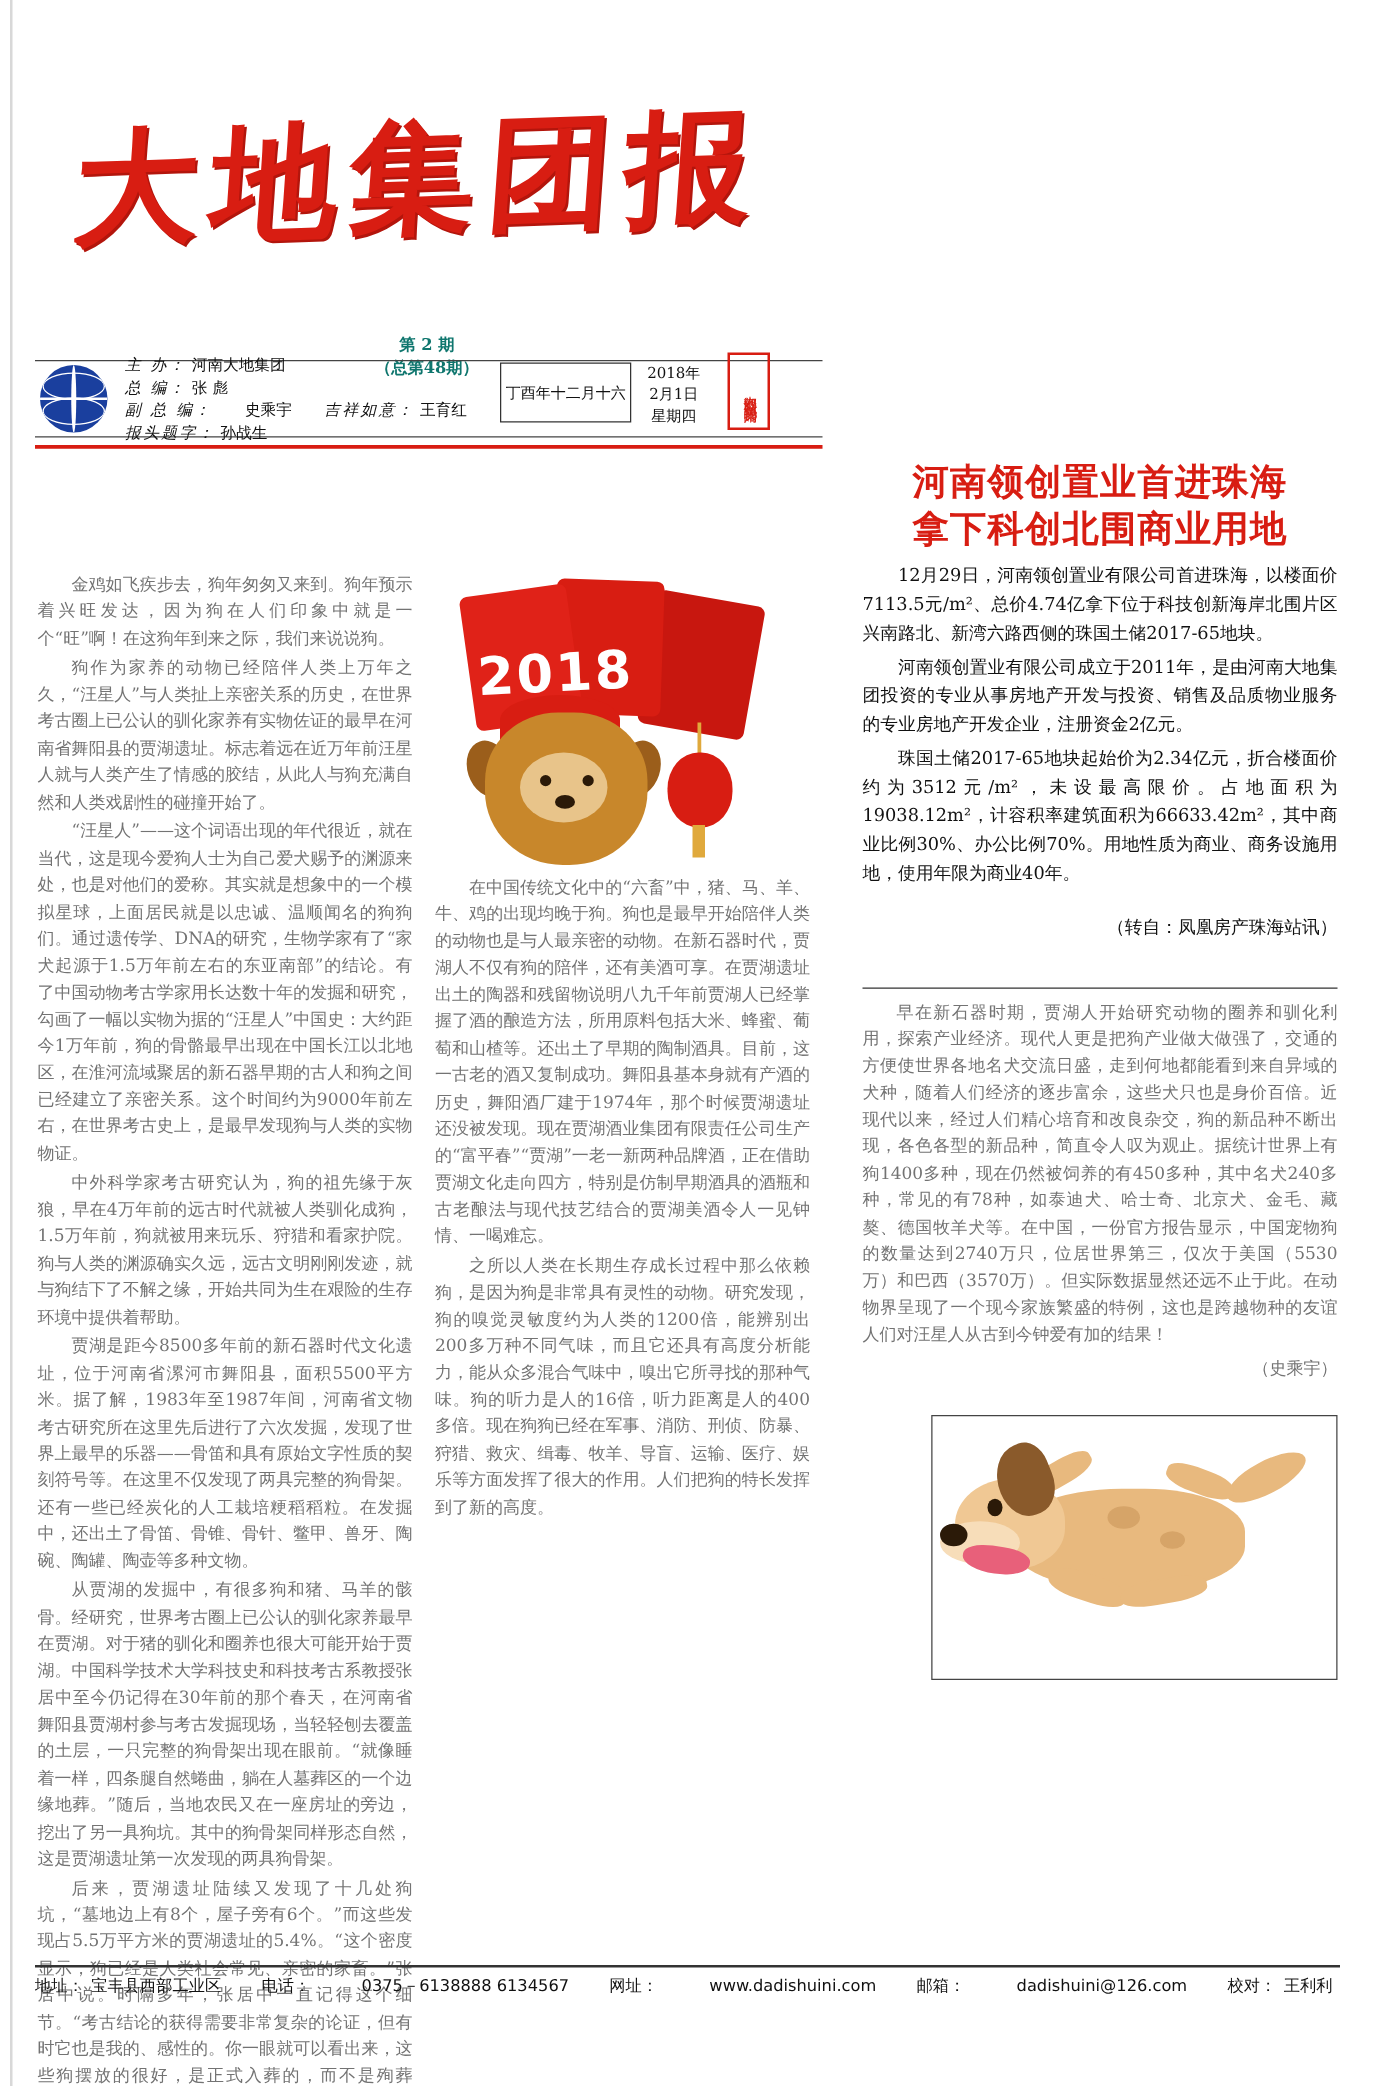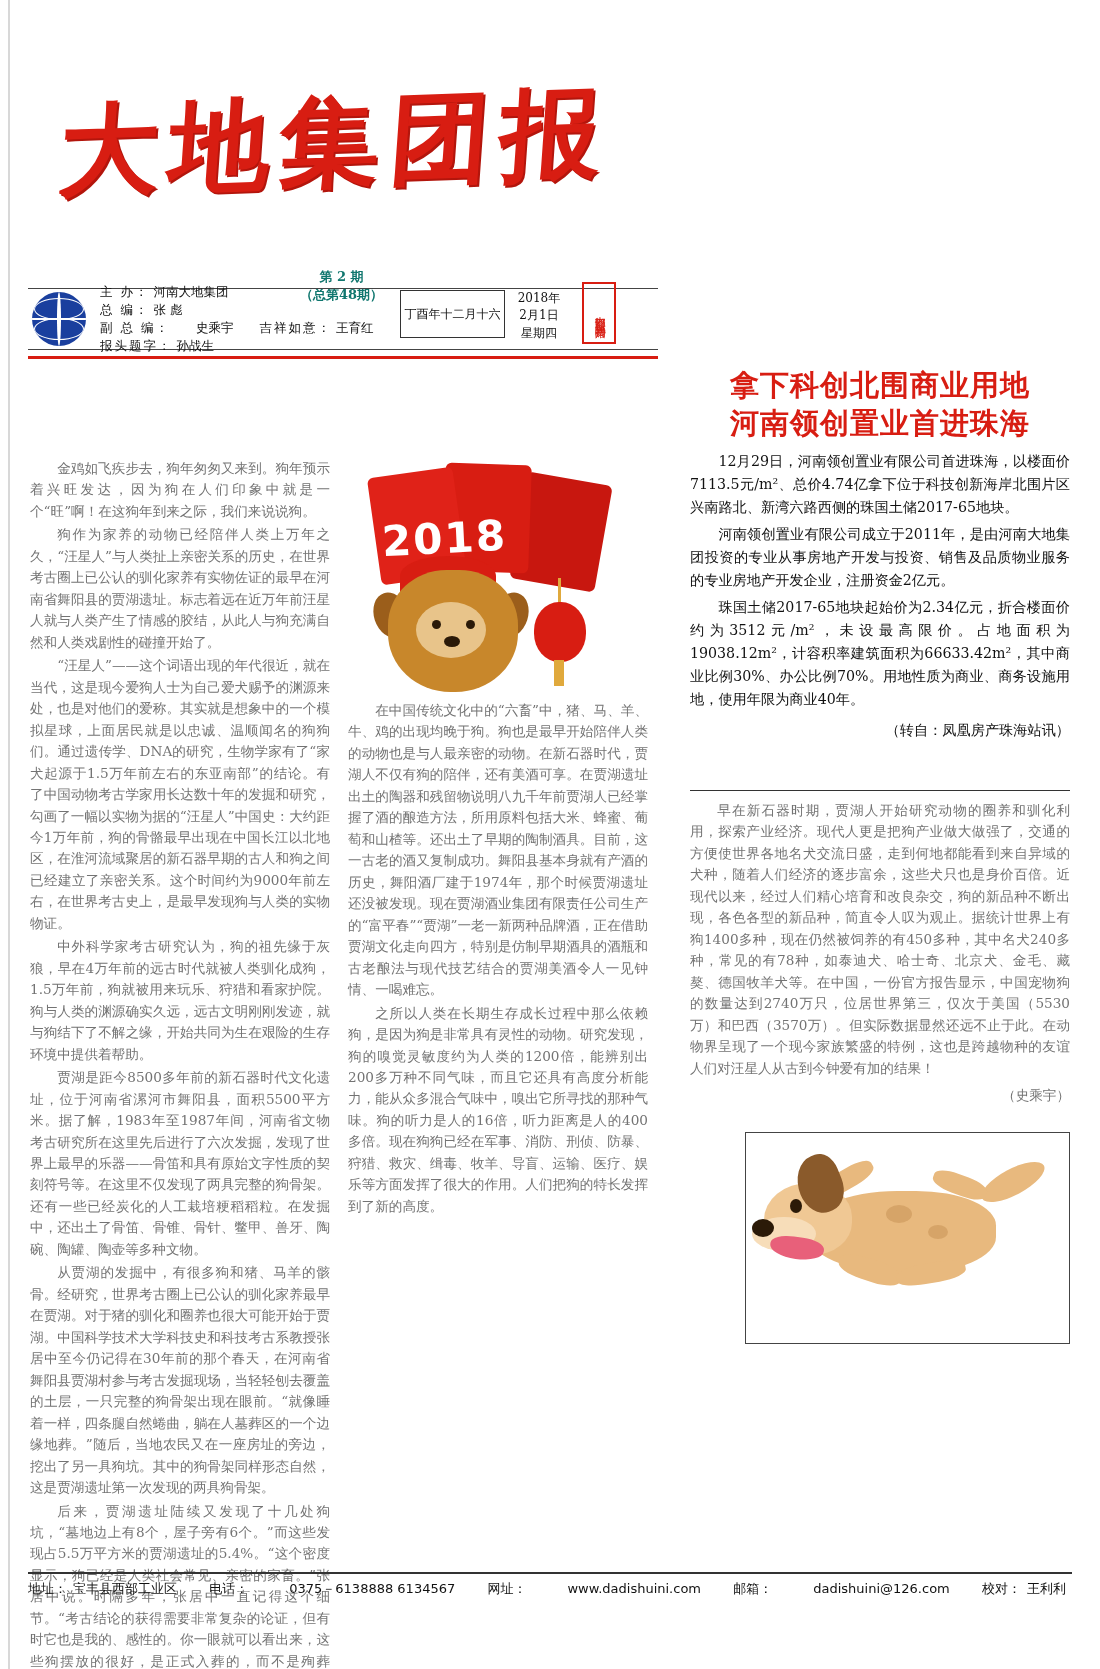--- a/index.html
+++ b/index.html
@@ -88,21 +88,21 @@
     position: absolute; left: 2px; width: 50px; height: 22px;
     border: 1.5px solid #fff; border-radius: 50%;
   }
   .globe .lat1 { top: 6px; }
   .globe .lat2 { top: 26px; }
   .info-lines {
     font-size: 12.5px;
     line-height: 1.45;
     white-space: nowrap;
   }
-  .info-lines .lbl { letter-spacing: 2px; }
+  .info-lines .lbl { letter-spacing: 2px; font-style: italic; }
   .info-lines .seg { margin-right: 22px; }
 
   
   .datebox {
     position: absolute;
     left: 400px; top: 290px;
     width: 105px; height: 48px;
     border: 1px solid #333;
     display: flex; flex-direction: row;
     align-items: center; justify-content: center;
@@ -199,21 +199,21 @@
   .right-col {
     position: absolute;
     left: 690px; top: 450px;
     width: 380px;
     font-size: 14.2px;
     line-height: 1.62;
     text-align: justify;
     text-justify: inter-ideograph;
   }
   .right-col p { margin: 0 0 4px 0; text-indent: 2em; }
-  .right-col p.src { text-align: right; text-indent: 0; margin-top: 8px; }
+  .right-col p.src { text-align: right; text-indent: 0; margin-top: 20px; }
 
   
   .right-div {
     position: absolute;
     left: 690px; top: 790px; width: 380px; height: 1px;
     background: #333;
   }
 
   
   .main-headline {
@@ -425,22 +425,22 @@
     <div>2月1日</div>
     <div>星期四</div>
   </div>
 
   <div class="freebox">内部资料 免费赠阅</div>
 
   <div class="red-rule"></div>
 
 
   <div class="right-headline">
+    <div>河南领创置业首进珠海</div>
     <div>拿下科创北围商业用地</div>
-    <div>河南领创置业首进珠海</div>
   </div>
 
   <div class="right-col">
     <p>12月29日，河南领创置业有限公司首进珠海，以楼面价7113.5元/m²、总价4.74亿拿下位于科技创新海岸北围片区兴南路北、新湾六路西侧的珠国土储2017-65地块。</p>
     <p>河南领创置业有限公司成立于2011年，是由河南大地集团投资的专业从事房地产开发与投资、销售及品质物业服务的专业房地产开发企业，注册资金2亿元。</p>
     <p>珠国土储2017-65地块起始价为2.34亿元，折合楼面价约为3512元/m²，未设最高限价。占地面积为19038.12m²，计容积率建筑面积为66633.42m²，其中商业比例30%、办公比例70%。用地性质为商业、商务设施用地，使用年限为商业40年。</p>
     <p class="src">（转自：凤凰房产珠海站讯）</p>
   </div>
   <div class="right-div"></div>
 

